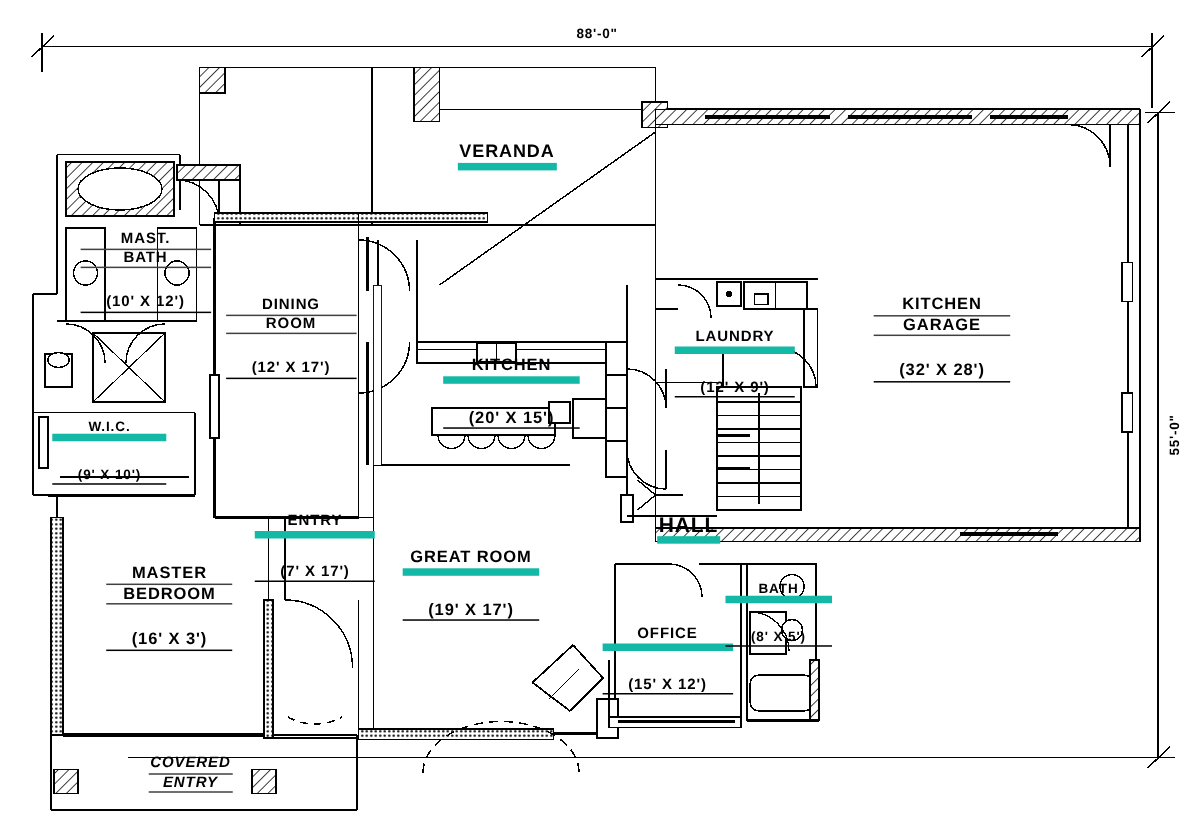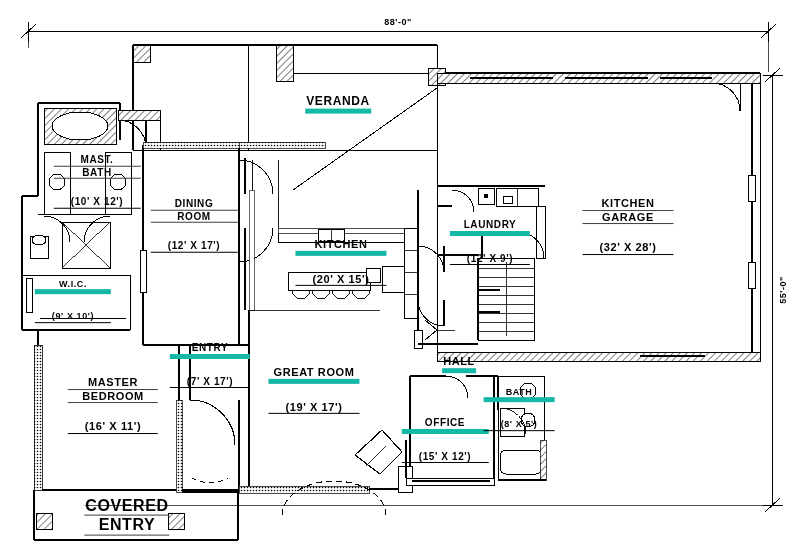--- a/index.html
+++ b/index.html
@@ -371,24 +371,24 @@
   </div>
 
   <div class="lbl" style="left:73px;top:301px;font-size:9px;">
     <span class="nm">W.I.C.</span>
     <span class="dm">(9' X 10')</span>
   </div>
 
   <div class="lbl two" style="left:113px;top:405px;font-size:11px;">
     <span class="nm">MASTER</span>
     <span class="nm">BEDROOM</span>
-    <span class="dm">(16' X 11')</span>
-  </div>
-
-  <div class="lbl two" style="left:127px;top:516px;font-size:16px;">
+    <span class="dm">(16' X 3')</span>
+  </div>
+
+  <div class="lbl two" style="left:127px;top:516px;font-size:10px;font-style:italic;">
     <span class="nm">COVERED</span>
     <span class="nm">ENTRY</span>
   </div>
 
   <div class="lbl two" style="left:194px;top:225px;font-size:10px;">
     <span class="nm">DINING</span>
     <span class="nm">ROOM</span>
     <span class="dm">(12' X 17')</span>
   </div>
 
@@ -409,21 +409,21 @@
   <div class="lbl" style="left:314px;top:390px;font-size:11px;">
     <span class="nm">GREAT ROOM</span>
     <span class="dm">(19' X 17')</span>
   </div>
 
   <div class="lbl" style="left:490px;top:242px;font-size:10px;">
     <span class="nm">LAUNDRY</span>
     <span class="dm">(12' X 9')</span>
   </div>
 
-  <div class="lbl" style="left:459px;top:364px;font-size:11px;">
+  <div class="lbl" style="left:459px;top:352px;font-size:14px;">
     <span class="nm">HALL</span>
   </div>
 
   <div class="lbl" style="left:445px;top:440px;font-size:10px;">
     <span class="nm">OFFICE</span>
     <span class="dm">(15' X 12')</span>
   </div>
 
   <div class="lbl" style="left:519px;top:409px;font-size:9px;">
     <span class="nm">BATH</span>

